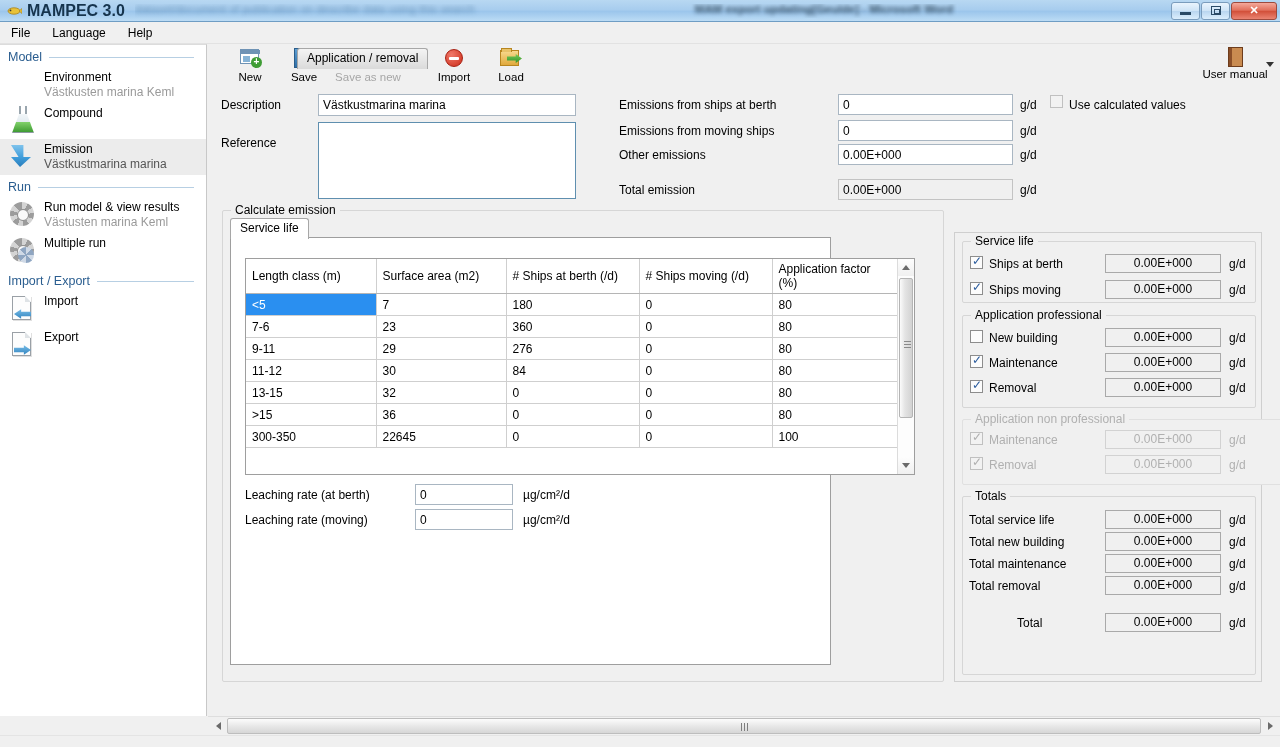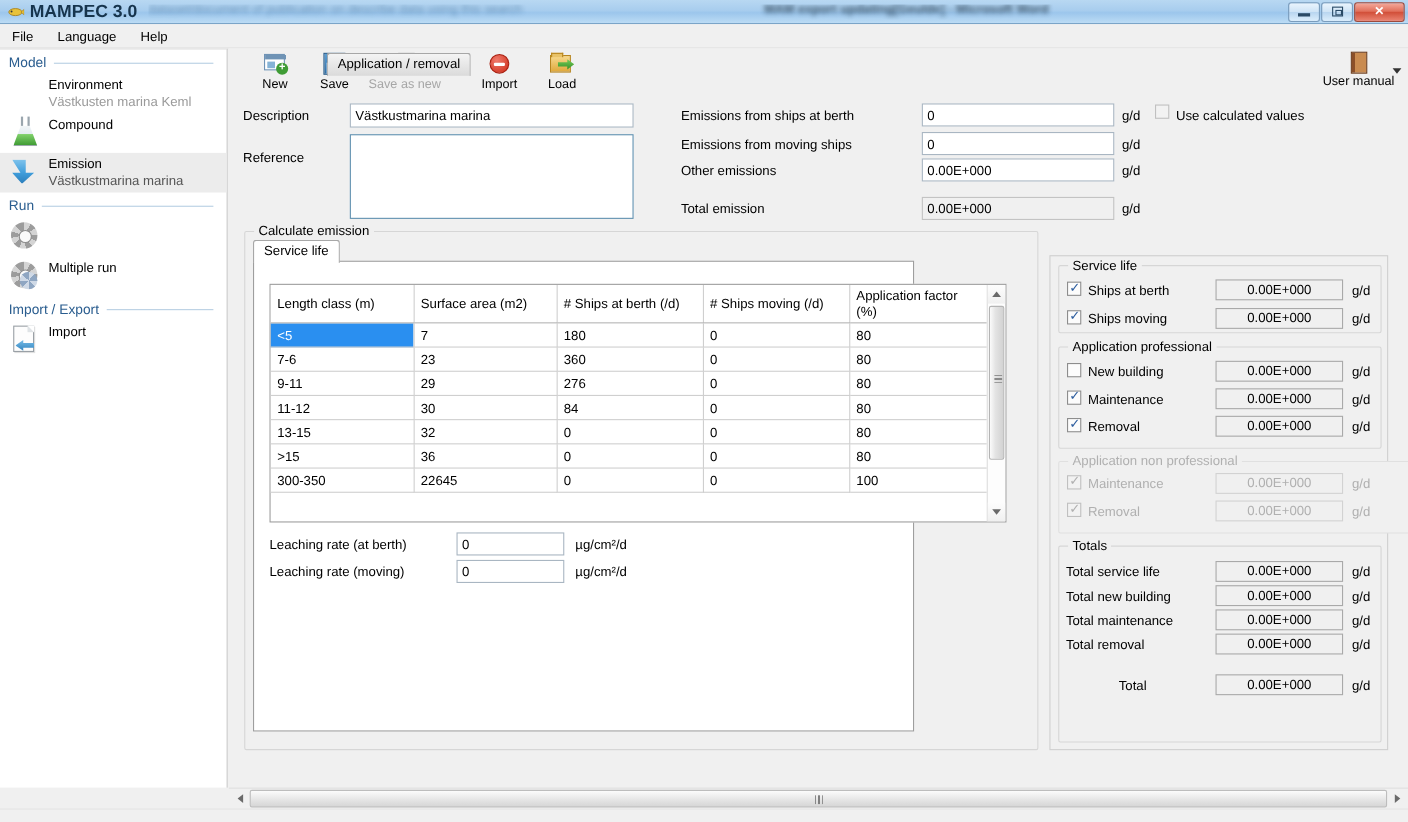--- a/index.html
+++ b/index.html
@@ -316,20 +316,24 @@
     </span>
   </div>
 
   <div class="sb-group">
     <span class="sb-group-label">Run</span>
     <span class="sb-rule"></span>
   </div>
 
   <div class="sb-item">
     <span class="sb-icon"><span class="ic-gear"><span class="g"></span></span></span>
+    <span class="sb-text">
+      <span class="sb-title">Run model &amp; view results</span>
+      <span class="sb-sub">Västusten marina Keml</span>
+    </span>
   </div>
 
   <div class="sb-item">
     <span class="sb-icon"><span class="ic-gear"><span class="g"></span><span class="g2"></span></span></span>
     <span class="sb-text">
       <span class="sb-title">Multiple run</span>
     </span>
   </div>
 
   <div class="sb-group">
@@ -337,20 +341,26 @@
     <span class="sb-rule"></span>
   </div>
 
   <div class="sb-item">
     <span class="sb-icon"><span class="ic-doc"><span class="pg"></span><span class="ar left"></span></span></span>
     <span class="sb-text">
       <span class="sb-title">Import</span>
     </span>
   </div>
 
+  <div class="sb-item">
+    <span class="sb-icon"><span class="ic-doc"><span class="pg"></span><span class="ar"></span></span></span>
+    <span class="sb-text">
+      <span class="sb-title">Export</span>
+    </span>
+  </div>
 </div>
 <div id="leftbottom"></div>
 
 <div id="content">
 
   <div id="toolbar">
     <div class="tb-btn" style="left:6px">
       <span class="tb-ico ico-new">
           <span class="card"></span>
           <span class="plus">+</span>

